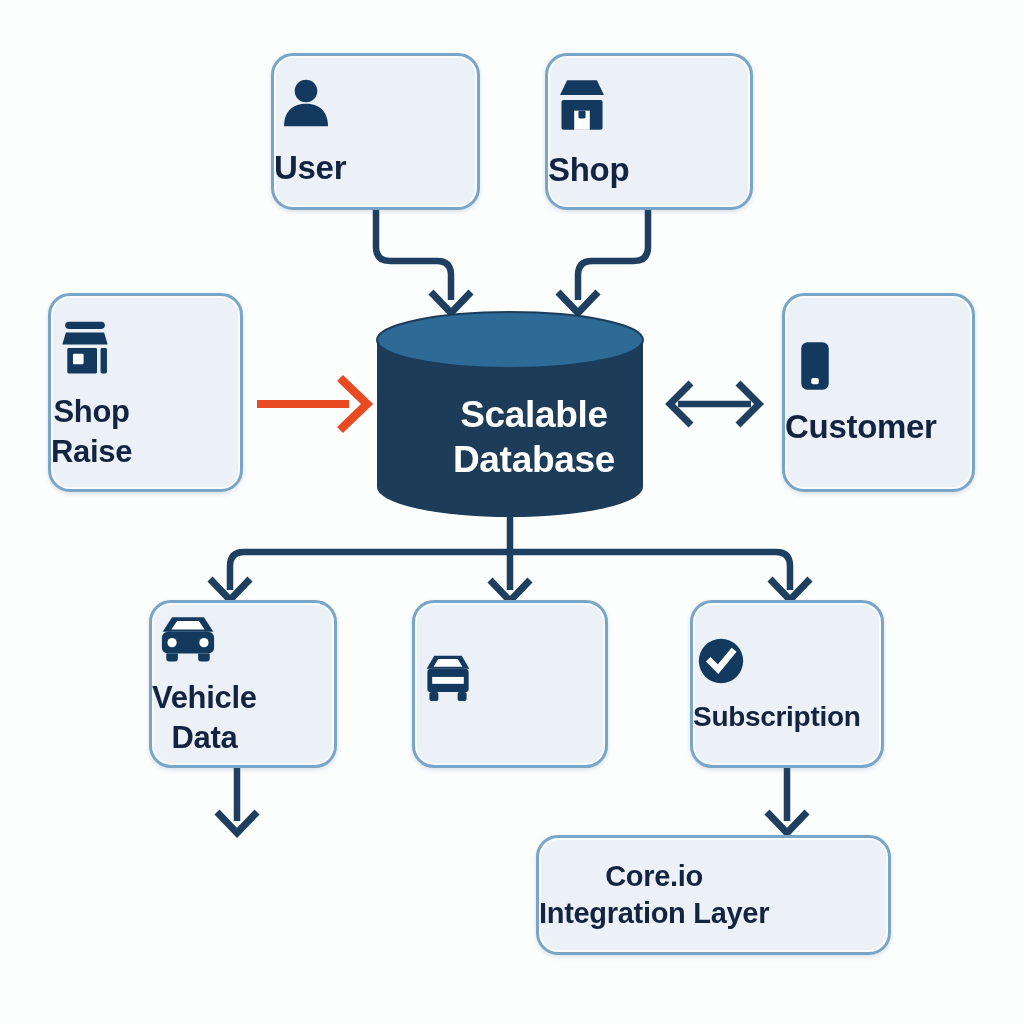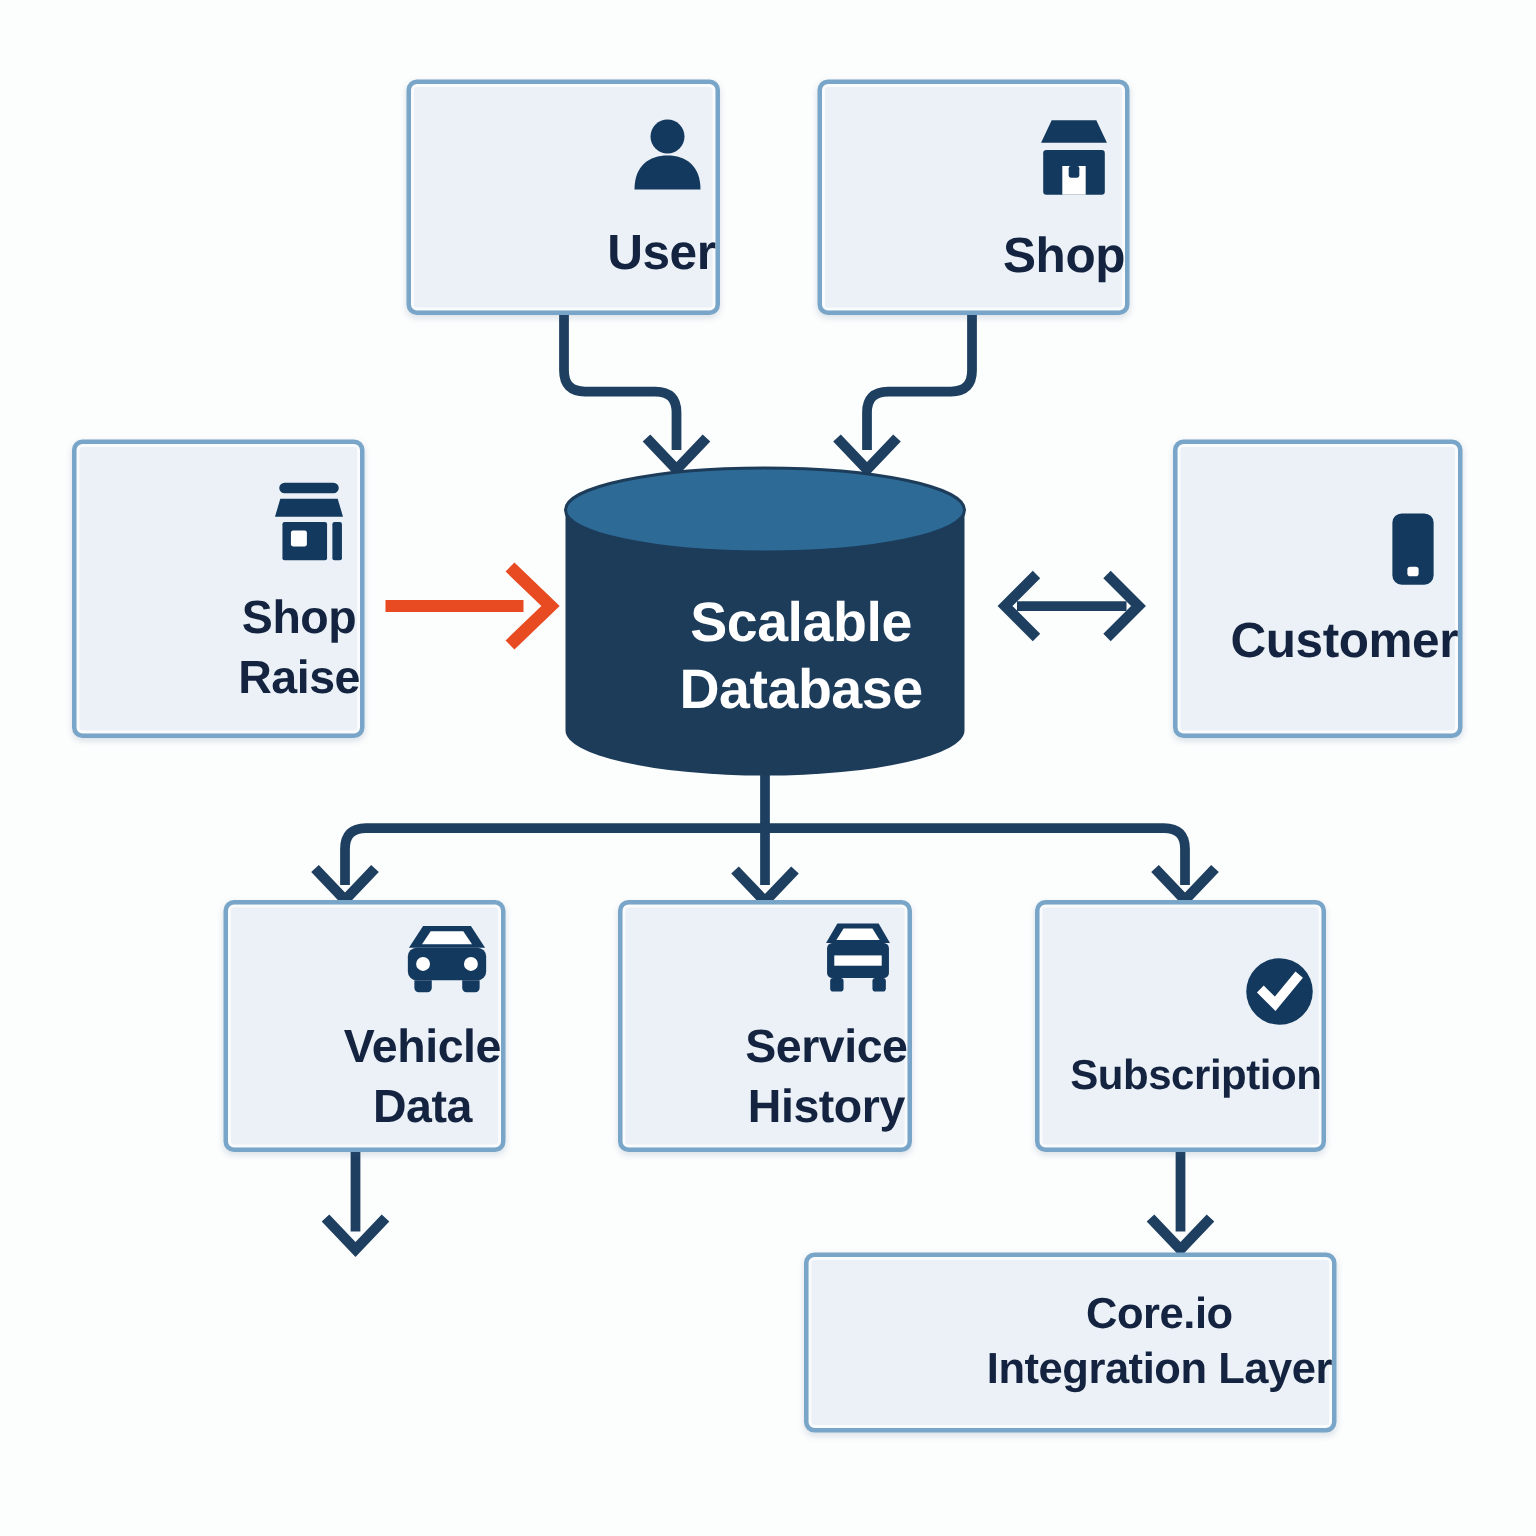--- a/index.html
+++ b/index.html
@@ -14,23 +14,23 @@
   .edge-shaft{fill:none;stroke:var(--arrow-navy,#1e3f5f);stroke-width:6.5;}
   .edge-head{fill:none;stroke:var(--arrow-navy,#1e3f5f);stroke-width:7;stroke-linejoin:miter;}
   .edge-shaft.orange{stroke:var(--arrow-orange,#e84a21);stroke-width:8;}
   .edge-head.orange{stroke:var(--arrow-orange,#e84a21);stroke-width:8.5;}
   .cyl-body{fill:var(--cylinder-body,#1c3c5a);}
   .cyl-top{fill:var(--cylinder-top,#2d6a96);stroke:var(--cylinder-body,#1c3c5a);stroke-width:2;}
   .node{
     position:absolute;z-index:2;
     background:var(--node-fill,#ebf1f7);
     border:3px solid var(--node-border,#79a6c8);
-    border-radius:7px;
+    border-radius:22px;
     box-shadow:inset 0 0 0 2px rgba(255,255,255,.7), 0 2px 4px rgba(60,100,140,.18);
-    display:flex;flex-direction:column;align-items:flex-end;justify-content:center;
+    display:flex;flex-direction:column;align-items:flex-start;justify-content:center;
     box-sizing:border-box;
     color:var(--text-dark,#142440);
     font-weight:bold;
     text-align:center;
     letter-spacing:-.3px;
   }
   .node .icon{display:block;margin-bottom:10px;}
   .node .icon .ink{fill:var(--icon-navy,#14395e);}
   .node .icon .lite{fill:#ffffff;}
   .label{line-height:1.28;}
@@ -161,24 +161,20 @@
 
   <div class="node" style="left:412px;top:600px;width:196px;height:168px">
     <svg class="icon" width="66" height="58" viewBox="0 0 48 42">
       <path class="ink" d="M14 4 h20 l5.5 9.5 h-31 z"></path>
       <path class="lite" d="M17 6.5 h14 l3.5 5.5 h-21 z"></path>
       <rect class="ink" x="9" y="13.5" width="30" height="17" rx="2.5"></rect>
       <rect class="lite" x="12.5" y="19.5" width="23" height="5"></rect>
       <rect class="ink" x="10.5" y="30.5" width="6.5" height="6.5" rx="1.5"></rect>
       <rect class="ink" x="31" y="30.5" width="6.5" height="6.5" rx="1.5"></rect>
     </svg>
-    <div class="label fs31">
-      <div>Service</div>
-      <div>History</div>
-    </div>
   </div>
 
   <div class="node" style="left:690px;top:600px;width:194px;height:168px">
     <svg class="icon" width="56" height="56" viewBox="0 0 48 48">
       <circle class="ink" cx="24" cy="24" r="19"></circle>
       <path d="M15 24.5 l6.5 6.5 L33.5 16.5" fill="none" stroke="#ffffff" stroke-width="5.5" stroke-linecap="square" stroke-linejoin="miter"></path>
     </svg>
     <div class="label fs26">Subscription</div>
   </div>
 

